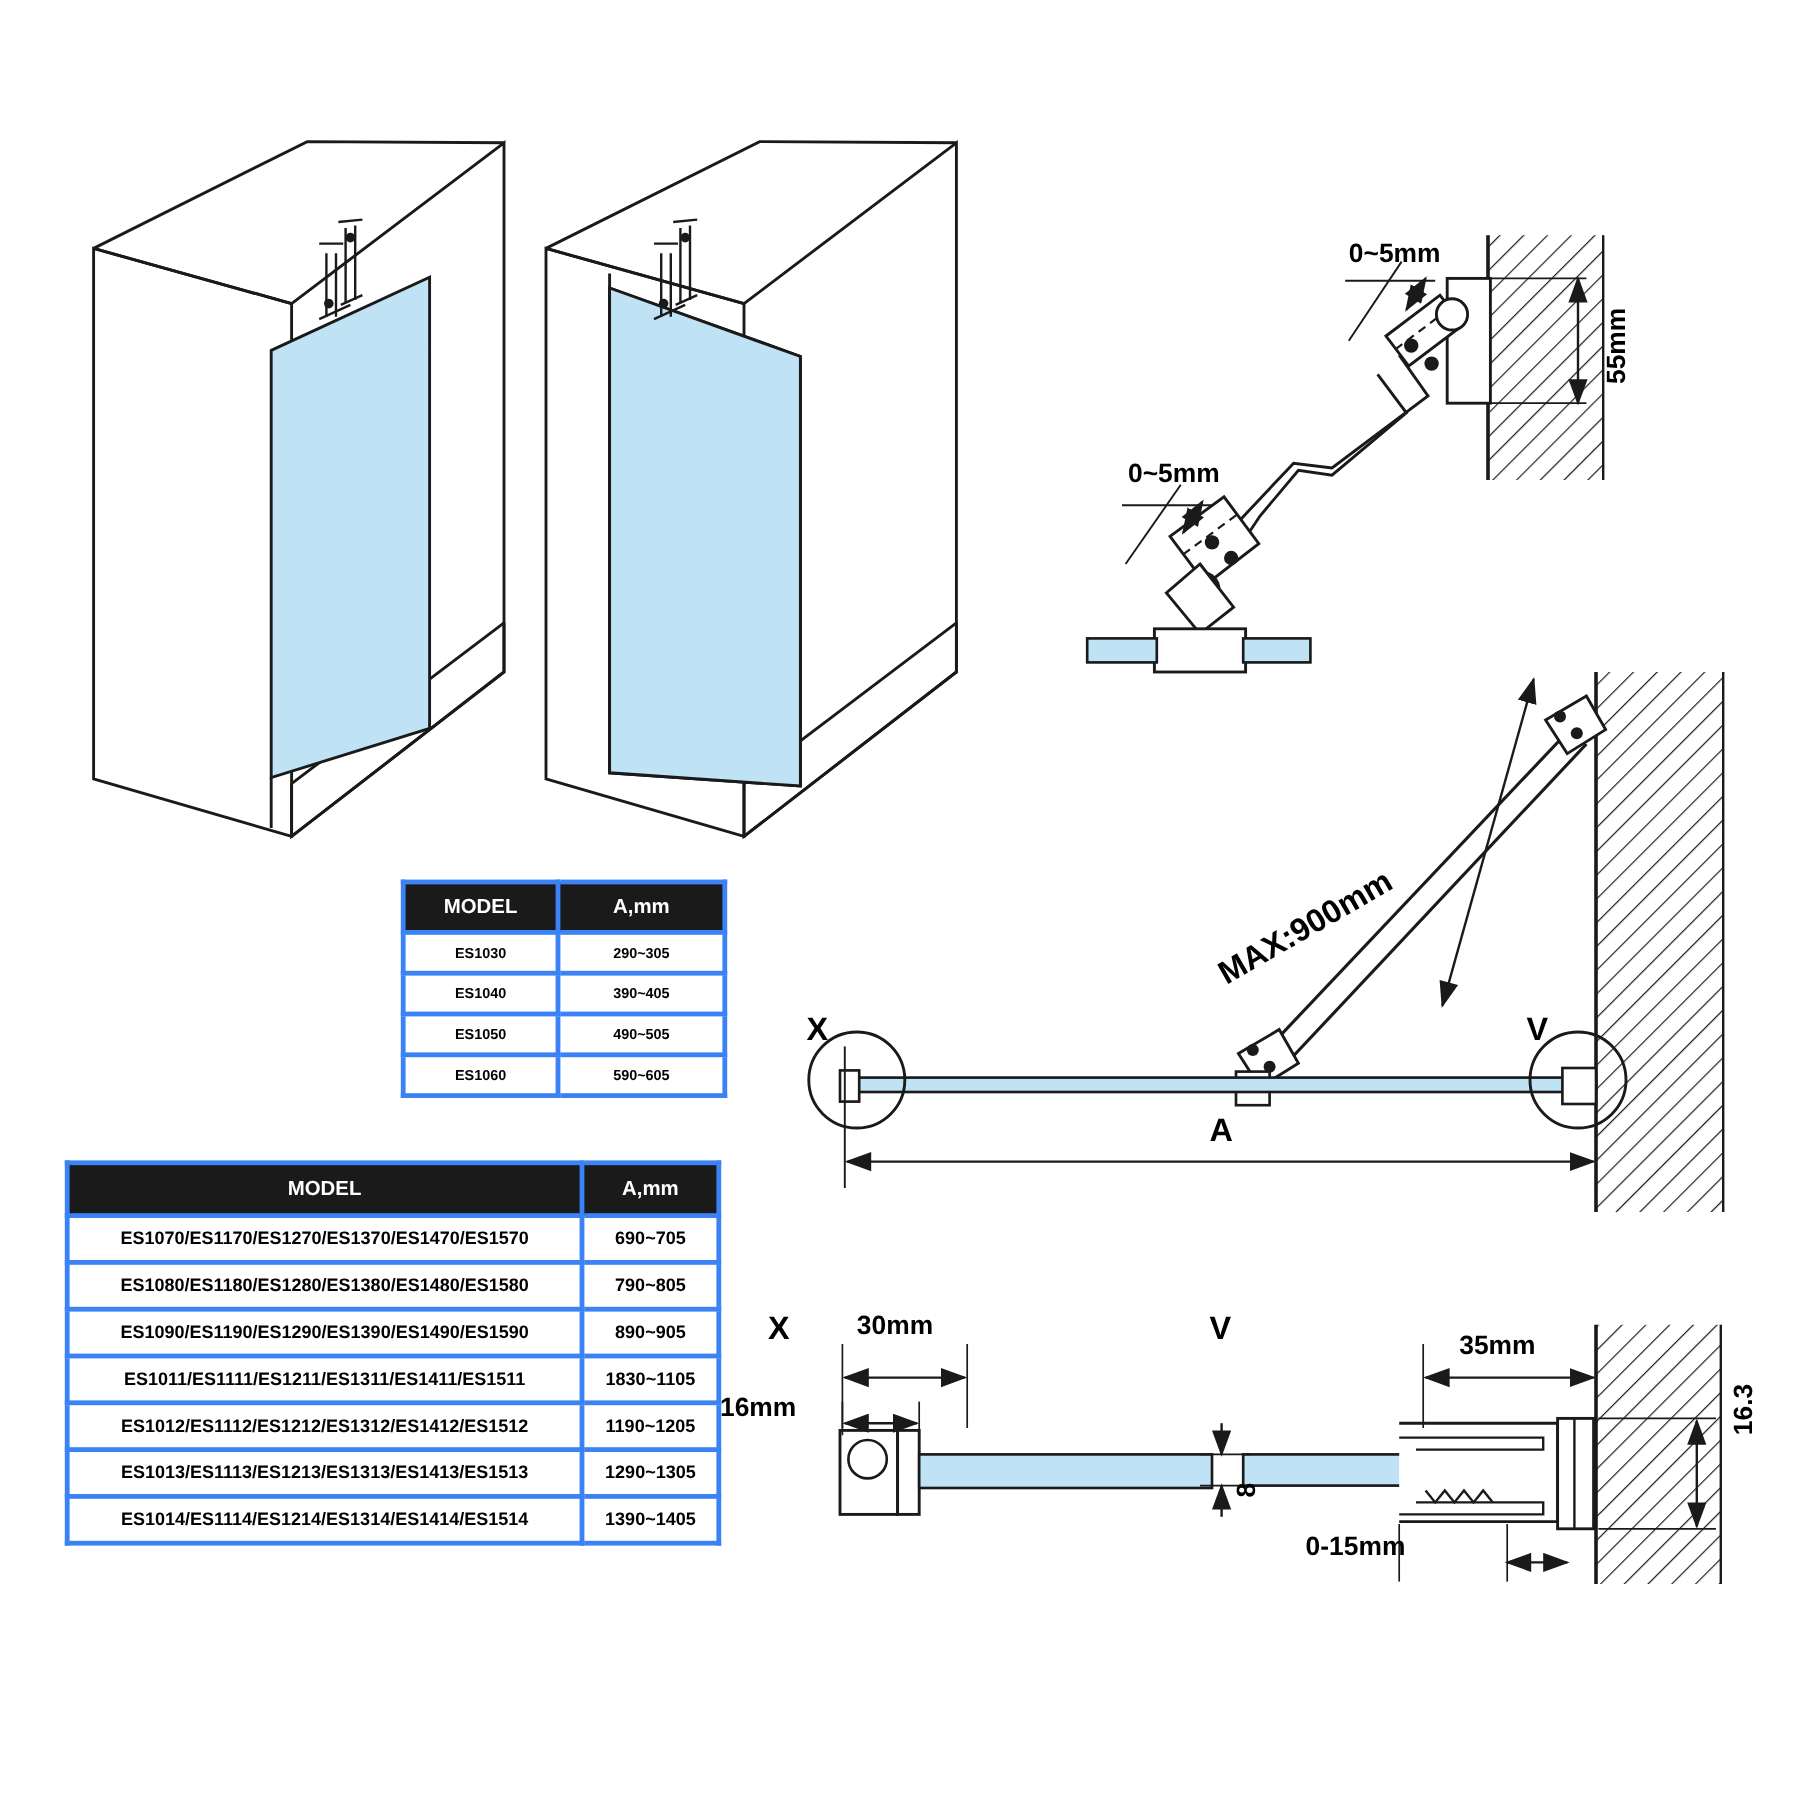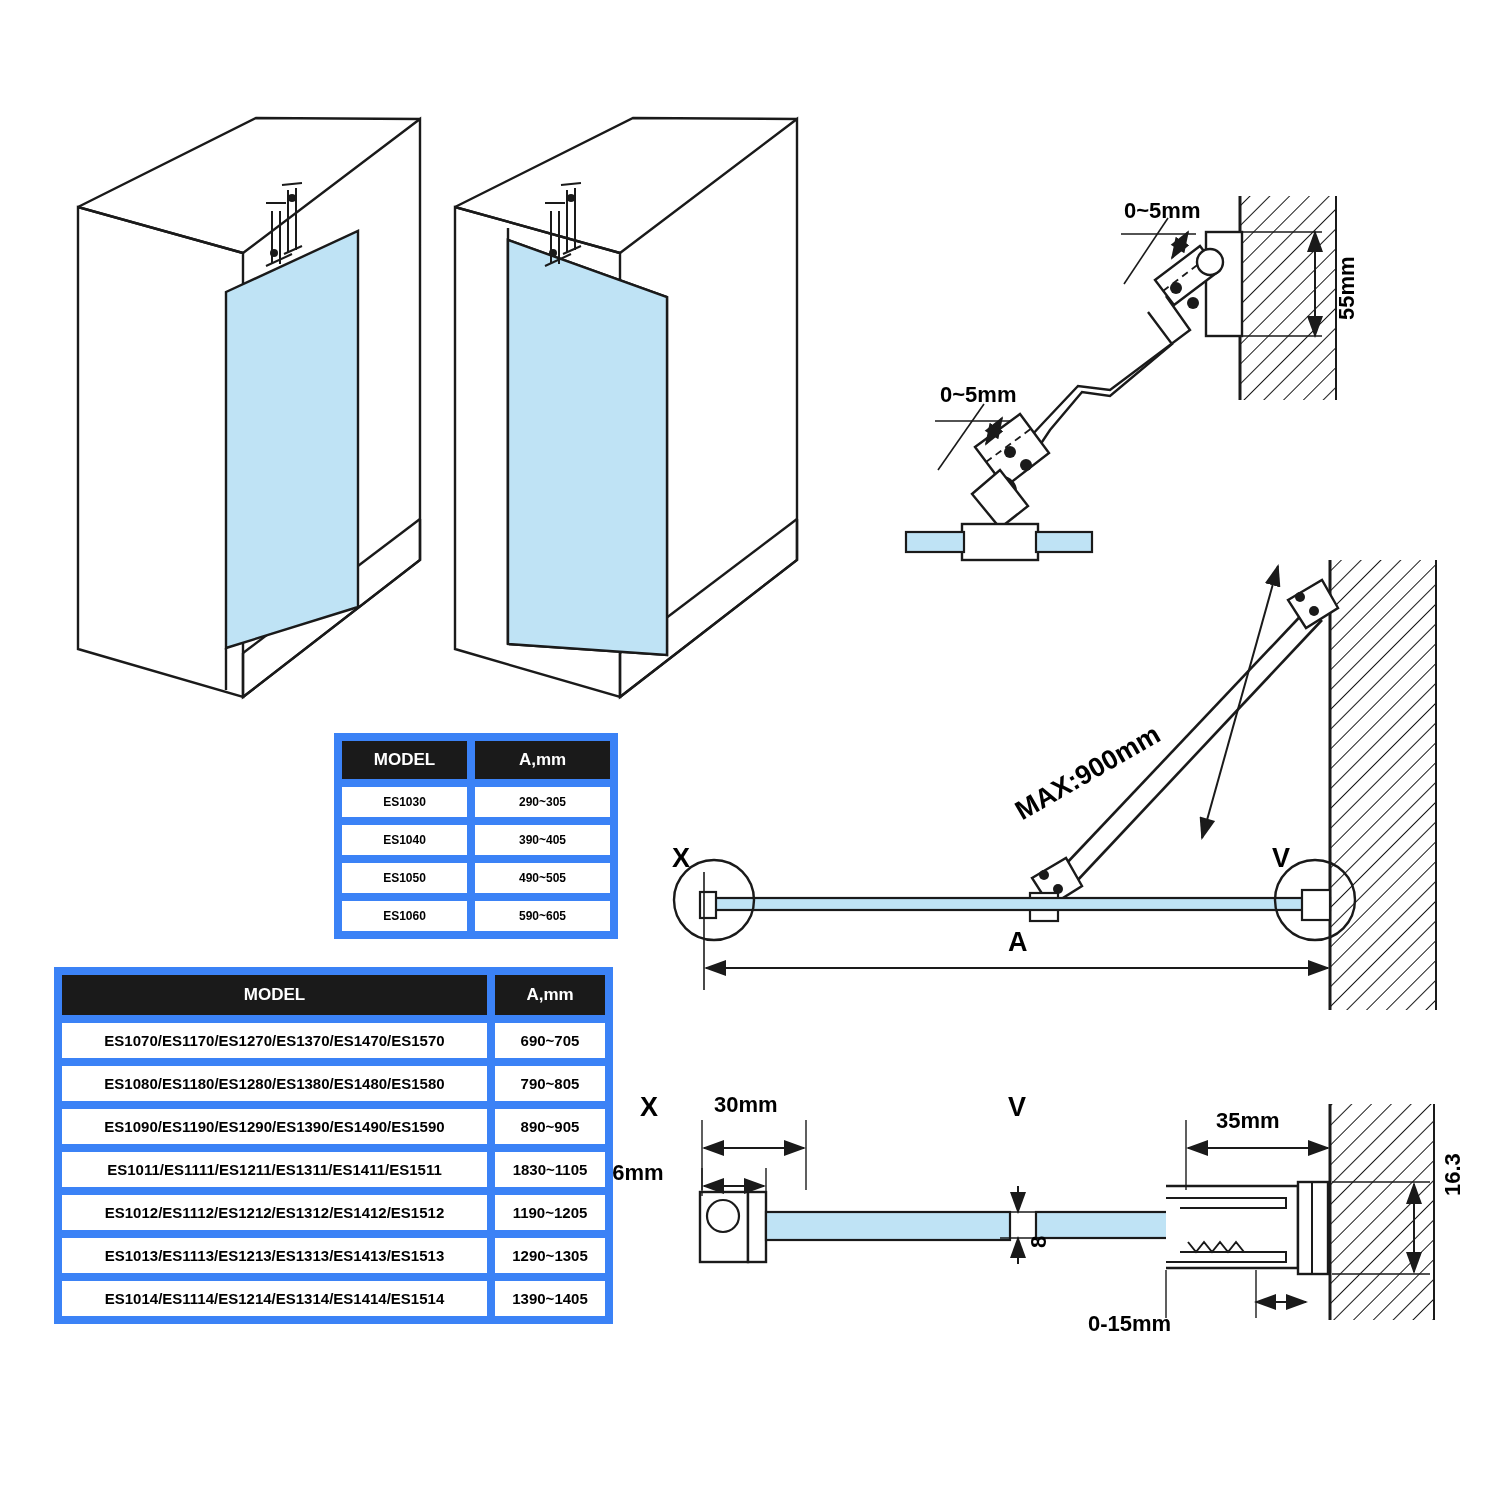--- a/index.html
+++ b/index.html
@@ -26,21 +26,21 @@
     width: 1500px;
     height: 1500px;
   }
   
   .tbl {
     position: absolute;
     border-collapse: collapse;
     background: #fff;
   }
   .tbl th, .tbl td {
-    border: 8px solid #3b82f6;
+    border: 4px solid #3b82f6;
     text-align: center;
     font-family: "Liberation Sans", sans-serif;
     white-space: nowrap;
   }
   .tbl thead th {
     background: #1a1a1a;
     color: #ffffff;
     font-weight: bold;
   }
   
@@ -293,21 +293,21 @@
   <div class="lbl lbl-xl" style="left:1008px; top:927px;">A</div>
 
   <div class="lbl lbl-xl" style="left:640px; top:1092px;">X</div>
   <div class="lbl lbl-lg" style="left:714px; top:1092px;">30mm</div>
   <div class="lbl lbl-lg" style="left:600px; top:1160px;">16mm</div>
 
   <div class="lbl lbl-xl" style="left:1008px; top:1092px;">V</div>
   <div class="lbl lbl-lg" style="left:1216px; top:1096px;margin-top:12px;">35mm</div>
   <div class="lbl lbl-lg rot-90" style="left:1440px; top:1196px;">16.3</div>
   <div class="lbl lbl-lg rot-90" style="left:1026px; top:1248px;">8</div>
-  <div class="lbl lbl-lg" style="left:1088px; top:1276px;margin-top:35px;">0-15mm</div>
+  <div class="lbl lbl-lg" style="left:1088px; top:1276px;">0-15mm</div>
 
   <table class="tbl" id="table-small">
     <thead>
       <tr>
         <th class="c-model">MODEL</th>
         <th class="c-a">A,mm</th>
       </tr>
     </thead>
     <tbody>
       <tr>

